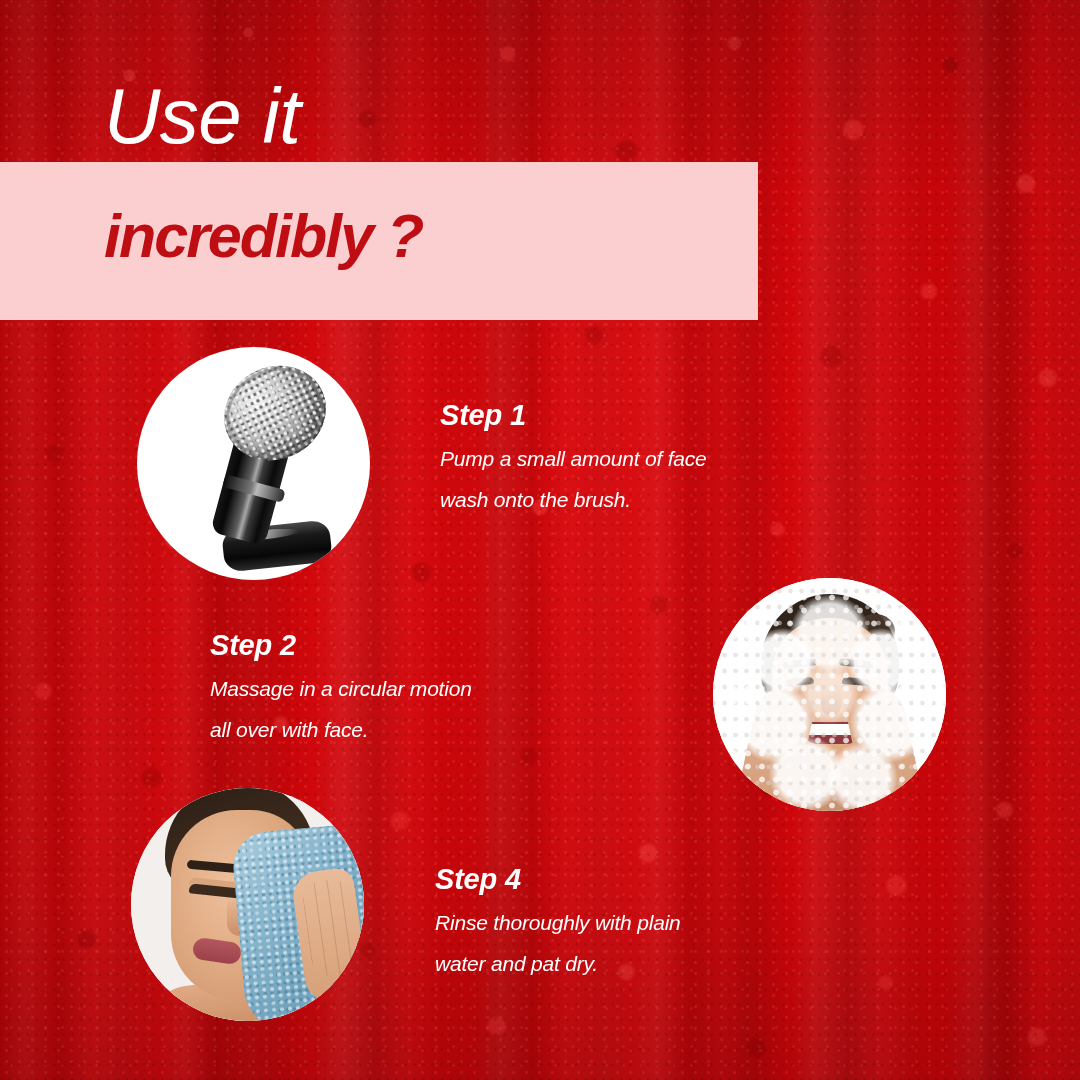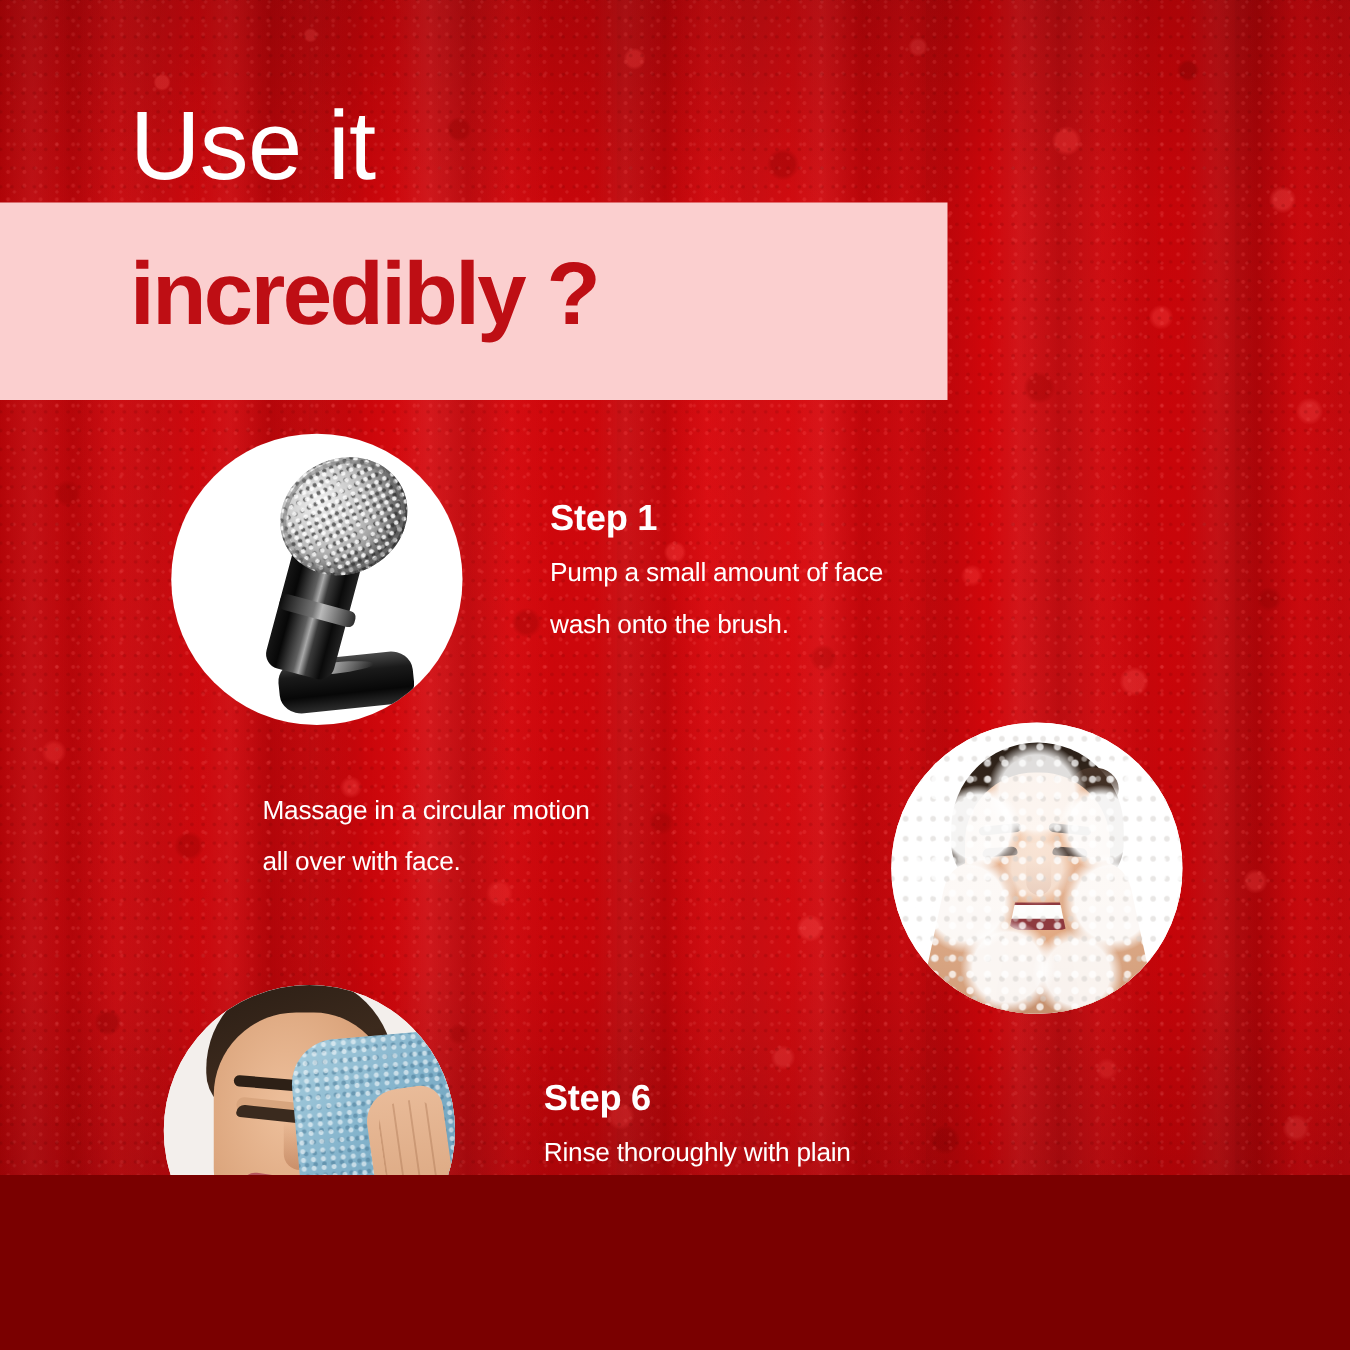--- a/index.html
+++ b/index.html
@@ -6,24 +6,25 @@
   html, body {
     margin: 0;
     padding: 0;
     background: #7a0000;
   }
   * { box-sizing: border-box; }
 
   .stage {
     position: relative;
     width: 1080px;
-    height: 940px;
+    height: 1080px;
     overflow: hidden;
     font-family: "Liberation Sans", "DejaVu Sans", sans-serif;
     background: #d70408;
+    font-style: italic;
   }
 
   
   .bg {
     position: absolute;
     inset: 0;
     background-color: #d60409;
   }
   .bg-streaks {
     position: absolute;
@@ -128,21 +129,21 @@
     left: 0;
     top: 162px;
     width: 758px;
     height: 158px;
     background: #fbcfcf;
   }
   .headline-bold {
     position: absolute;
     left: 104px;
     top: 176px;
-    font-size: 71px;
+    font-size: 61px;
     line-height: 120px;
     font-weight: 700;
     color: #be0e14;
     letter-spacing: -2px;
     white-space: nowrap;
     text-align: right;
   }
 
   
   .photo {
@@ -454,20 +455,21 @@
     </div>
   </div>
 
   <div class="step" id="step-1">
     <div class="step-title">Step 1</div>
     <div class="step-body">Pump a small amount of face
 wash onto the brush.</div>
   </div>
 
   <div class="step" id="step-2">
+    <div class="step-title">Step 2</div>
     <div class="step-body">Massage in a circular motion
 all over with face.</div>
   </div>
 
   <div class="photo" id="photo-wash">
     <div class="inner">
       <div class="w2-bg"></div>
       <div class="w2-shoulderL"></div>
       <div class="w2-shoulderR"></div>
       <div class="w2-neck"></div>
@@ -503,18 +505,18 @@
       <div class="w3-lip"></div>
       <div class="w3-towel">
         <div class="w3-towel-tex"></div>
       </div>
       <div class="w3-hand"></div>
       <div class="w3-fingers"></div>
     </div>
   </div>
 
   <div class="step" id="step-3">
-    <div class="step-title">Step 6</div>
+    <div class="step-title">Step 4</div>
     <div class="step-body">Rinse thoroughly with plain
 water and pat dry.</div>
   </div>
 
 </div>
 
 </body></html>

